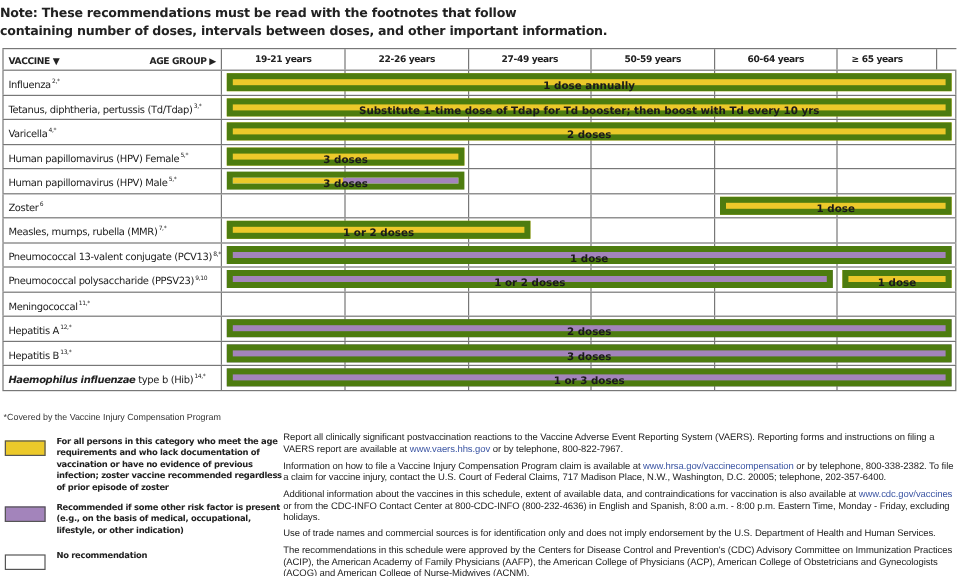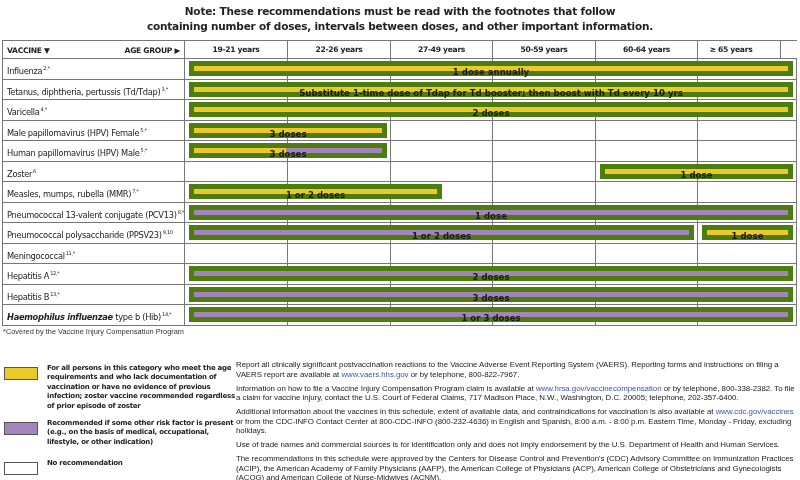--- a/index.html
+++ b/index.html
@@ -1,32 +1,32 @@
 <!DOCTYPE html>
 <html><head>
 <meta charset="utf-8">
 <style>
   html, body { margin: 0; padding: 0; background: #ffffff; }
   body { width: 800px; height: 480px; position: relative; overflow: hidden; font-family: "Liberation Sans", sans-serif; color: #1a1a1a; }
-  .note { position: absolute; left: 0; top: 4px; width: 800px; text-align: center; font-family: "DejaVu Sans", sans-serif; font-weight: bold; font-size: 10.5px; line-height: 15px; letter-spacing: -0.2px; color: #222; }
+  .note { position: absolute; left: 0; top: 4px; width: 800px; text-align: left; font-family: "DejaVu Sans", sans-serif; font-weight: bold; font-size: 10.5px; line-height: 15px; letter-spacing: -0.2px; color: #222; }
   .sched { position: absolute; left: 2px; top: 40px; width: 795px; }
   .row { position: absolute; left: 0; width: 795px; height: 20.5px; border-bottom: 1px solid #777; box-sizing: border-box; }
   .row.header { height: 19px; border-top: 1px solid #777; }
   .vname { position: absolute; left: 0; top: 0; width: 183px; height: 100%; border-left: 1px solid #777; border-right: 1px solid #777; box-sizing: border-box; font-family: "DejaVu Sans", sans-serif; font-size: 8.3px; letter-spacing: -0.3px; padding-left: 4px; line-height: 19px; white-space: nowrap; color: #222; }
   .vname sup { font-size: 5px; vertical-align: 4px; margin-left: 1px; }
   .vname i { font-style: italic; font-weight: bold; }
   .hdr-left { font-weight: bold; font-size: 7.6px; }
   .hdr-left .ag { position: absolute; right: 4px; top: 0; margin-left: 40px; }
   .col { position: absolute; top: 0; height: 100%; border-right: 1px solid #777; box-sizing: border-box; }
   .col-label { position: absolute; top: 0; height: 100%; text-align: center; line-height: 18px; font-family: "DejaVu Sans", sans-serif; font-weight: bold; font-size: 7.6px; letter-spacing: -0.3px; border-right: 1px solid #777; box-sizing: border-box; color: #222; }
   .bar { position: absolute; top: 2px; height: 15px; border: 5px solid #4d7c0f; box-sizing: border-box; text-align: center; line-height: 13px; font-family: "DejaVu Sans", sans-serif; font-weight: bold; font-size: 8.6px; color: #1a1a1a; white-space: nowrap; }
   .bar.yellow { background: #ecc92a; }
   .bar.purple { background: #a384bb; }
   .bar.split { background: linear-gradient(to right, #ecc92a 0, #ecc92a 49%, #a384bb 49%, #a384bb 100%); }
-  .vicp { position: absolute; left: 3px; top: 327px; font-size: 7.4px; color: #333; }
+  .vicp { position: absolute; left: 3px; top: 343px; font-size: 7.4px; color: #333; }
   .legend { position: absolute; left: 4px; top: 364px; width: 232px; }
   .leg-item { position: absolute; left: 0; width: 232px; }
   .swatch { position: absolute; left: 0; top: 3px; width: 34px; height: 13px; border: 1px solid #555; box-sizing: border-box; }
   .leg-text { position: absolute; left: 43px; top: 0; width: 190px; font-family: "DejaVu Sans", sans-serif; font-size: 7px; line-height: 9.4px; letter-spacing: -0.25px; color: #222; font-weight: bold; }
   .info { position: absolute; left: 236px; top: 360px; width: 562px; font-size: 7.9px; line-height: 9.5px; color: #222; letter-spacing: -0.05px; }
   .info p { margin: 0 0 4.5px 0; }
   .info a { color: #3b55a3; text-decoration: none; }
 </style>
 </head>
 <body>
@@ -76,21 +76,21 @@
         <div class="vname"><span>Varicella</span><sup>4,*</sup></div>
         <div class="col" style="left: 183px; width: 103px;"></div>
         <div class="col" style="left: 286px; width: 103px;"></div>
         <div class="col" style="left: 389px; width: 102px;"></div>
         <div class="col" style="left: 491px; width: 103px;"></div>
         <div class="col" style="left: 594px; width: 102px;"></div>
         <div class="col" style="left: 696px; width: 99px;"></div>
         <div class="bar yellow" style="left: 187px; width: 604px;">2 doses</div>
       </div>
       <div class="row" style="top: 80.5px;">
-        <div class="vname"><span>Male papillomavirus (HPV) Female</span><sup>5,*</sup></div>
+        <div class="vname"><span>Human papillomavirus (HPV) Female</span><sup>5,*</sup></div>
         <div class="col" style="left: 183px; width: 103px;"></div>
         <div class="col" style="left: 286px; width: 103px;"></div>
         <div class="col" style="left: 389px; width: 102px;"></div>
         <div class="col" style="left: 491px; width: 103px;"></div>
         <div class="col" style="left: 594px; width: 102px;"></div>
         <div class="col" style="left: 696px; width: 99px;"></div>
         <div class="bar yellow" style="left: 187px; width: 198px;">3 doses</div>
       </div>
       <div class="row" style="top: 101px;">
         <div class="vname"><span>Human papillomavirus (HPV) Male</span><sup>5,*</sup></div>

